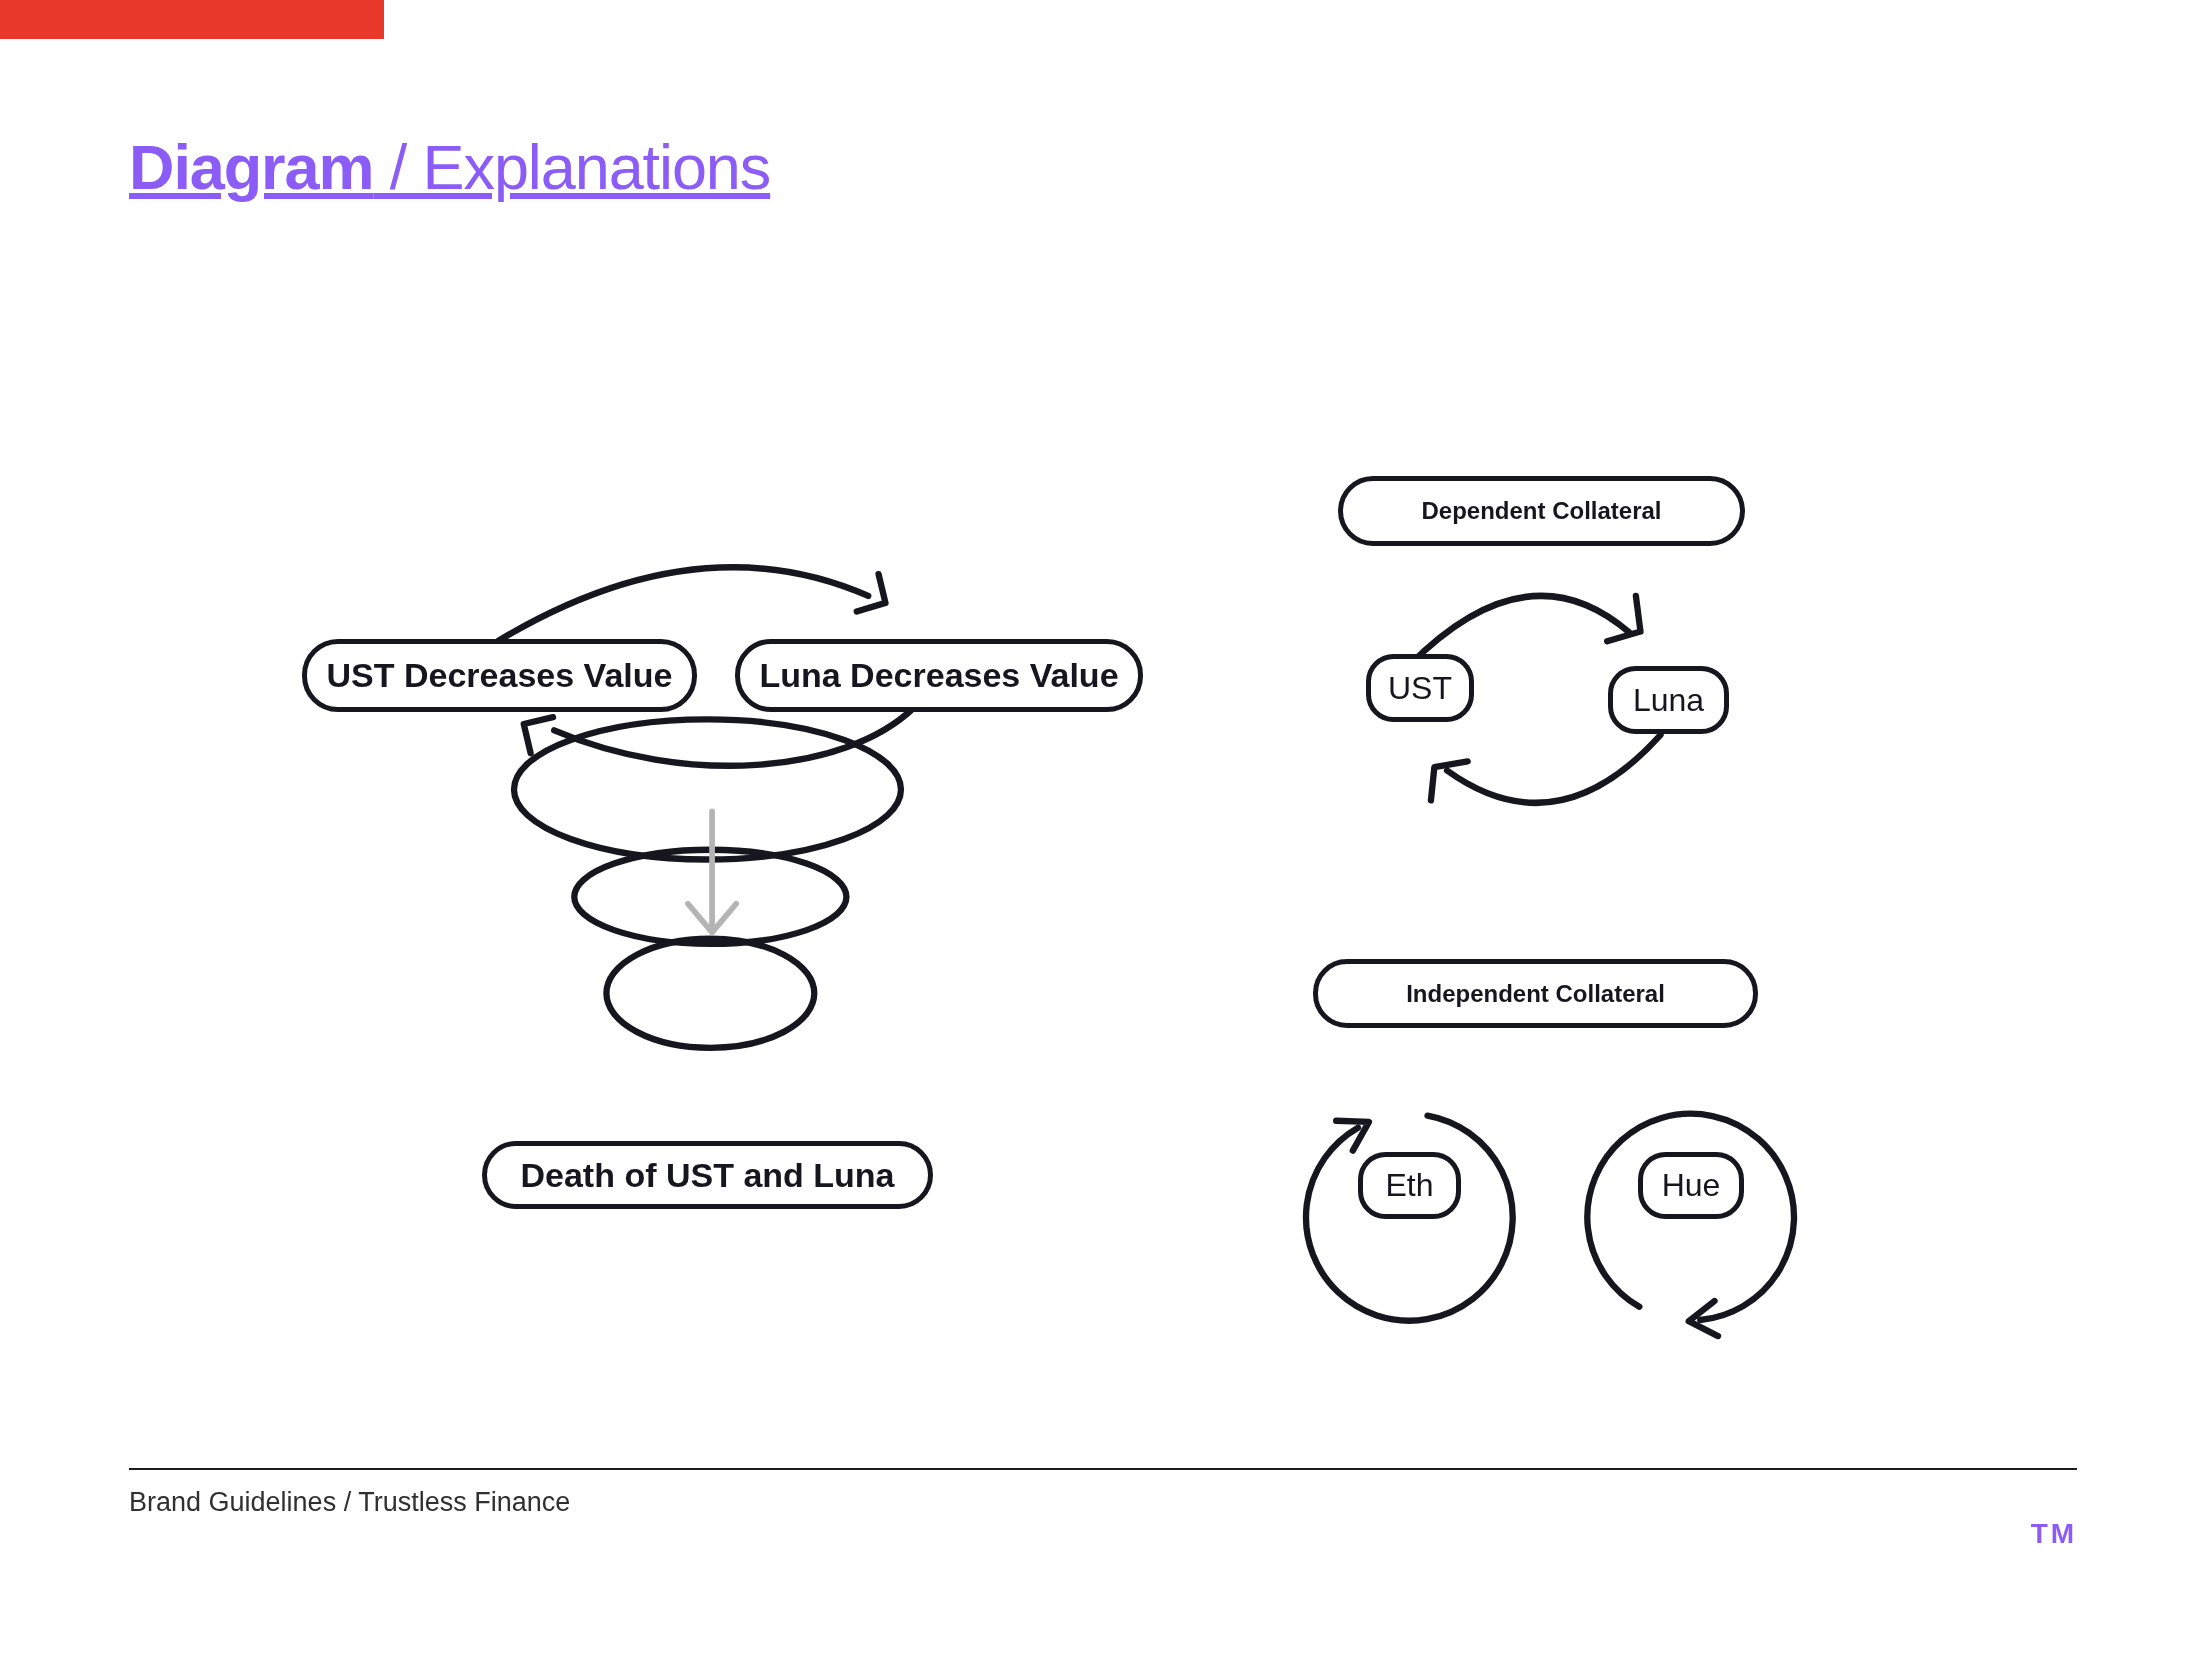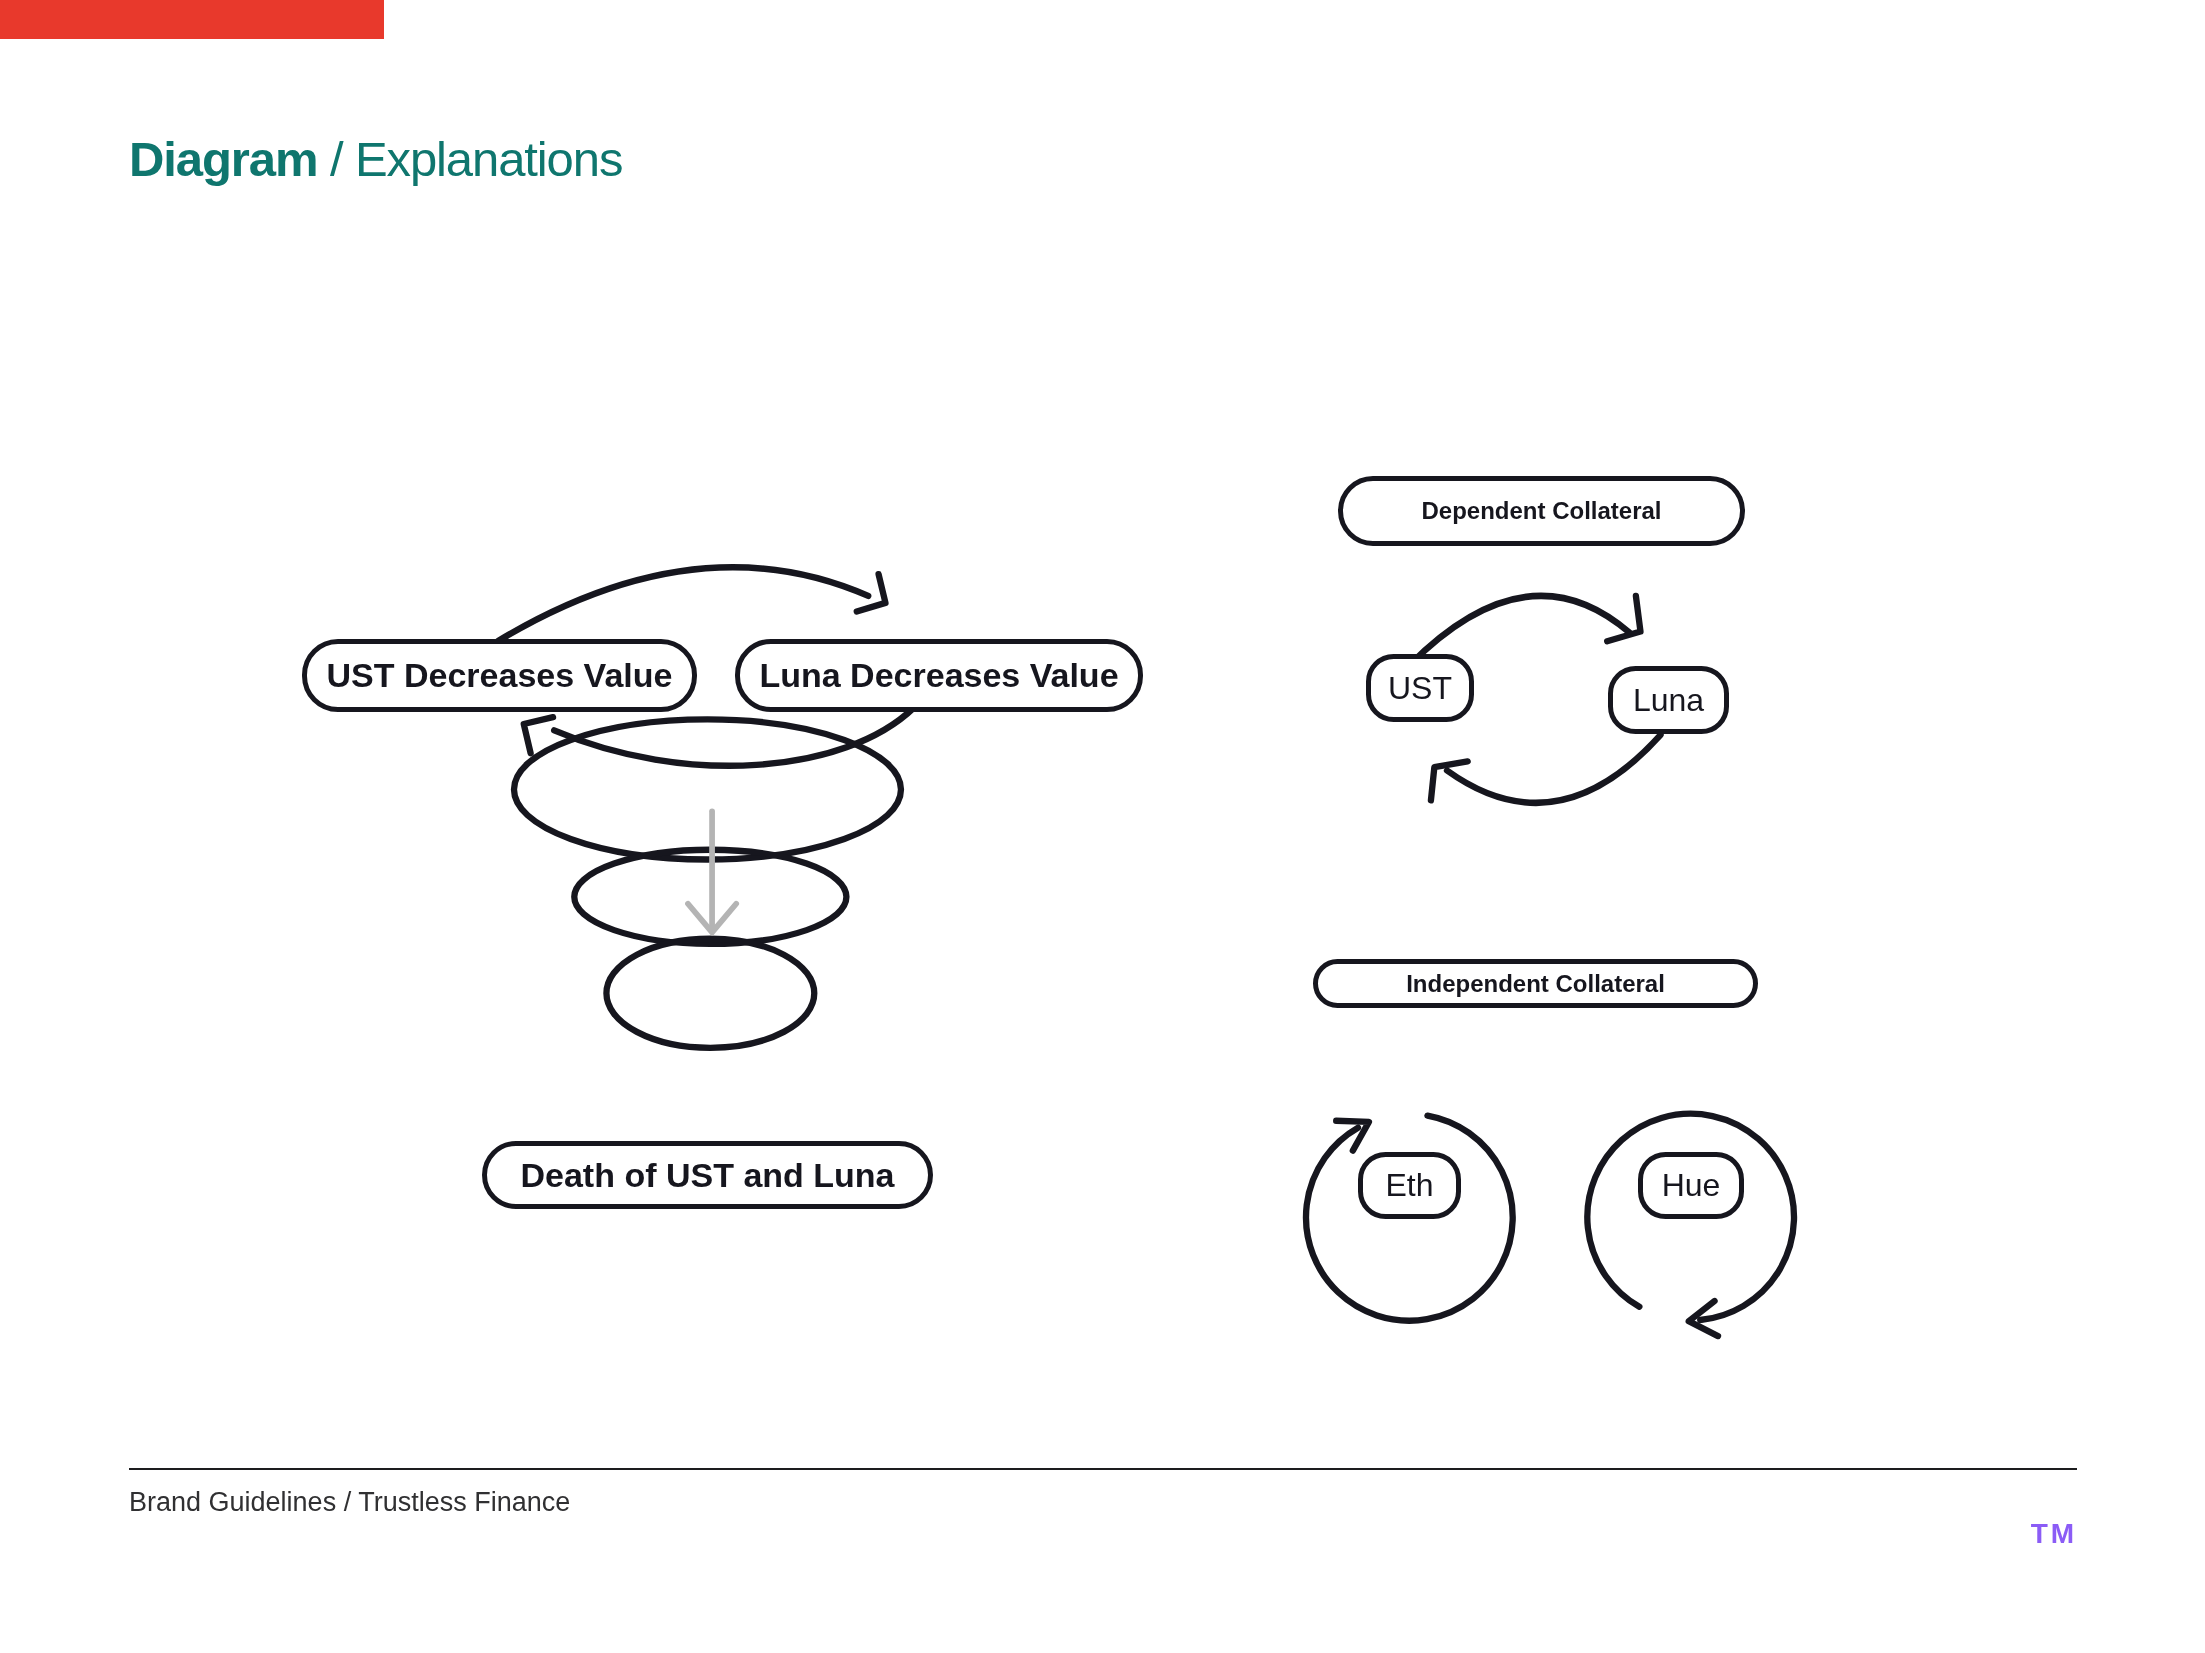--- a/index.html
+++ b/index.html
@@ -9,22 +9,22 @@
     background:#ffffff;
     font-family:"Liberation Sans","DejaVu Sans",sans-serif;
     overflow:hidden;
   }
   .accent-bar{
     position:absolute;left:0;top:0;width:384px;height:39px;
     background:#e8392c;
   }
   .page-title{
     position:absolute;left:129px;top:131px;margin:0;
-    font-size:49px;line-height:1.15;font-weight:400;
-    letter-spacing:-1.1px;color:#0f766e;white-space:pre;
+    font-size:63px;line-height:1.15;font-weight:400;
+    letter-spacing:-1.1px;color:#8b5cf6;white-space:pre;text-decoration:underline;
   }
   .page-title .tbold{font-weight:700;}
   svg.diagram-canvas{position:absolute;left:0;top:0;}
   .pill{
     position:absolute;box-sizing:border-box;
     border:5.7px solid #16161e;background:#ffffff;
     display:flex;align-items:center;justify-content:center;
     color:#16161e;white-space:nowrap;
   }
   .pill-label{font-weight:700;font-size:34px;}
@@ -91,21 +91,21 @@
 
   <div class="pill" style="left:1338px;top:476px;width:407px;height:70px;border-radius:35px;">
     <span class="pill-label-lg">Dependent Collateral</span>
   </div>
   <div class="pill" style="left:1366px;top:654px;width:108px;height:68px;border-radius:27.6px;">
     <span class="pill-token">UST</span>
   </div>
   <div class="pill" style="left:1608px;top:666px;width:121px;height:68px;border-radius:27.6px;justify-content:center;">
     <span class="pill-token">Luna</span>
   </div>
-  <div class="pill" style="left:1313px;top:959px;width:445px;height:49px;border-radius:34px;">
+  <div class="pill" style="left:1313px;top:959px;width:445px;height:69px;border-radius:34px;">
     <span class="pill-label-lg">Independent Collateral</span>
   </div>
   <div class="pill" style="left:1358px;top:1152px;width:103px;height:67px;border-radius:27.6px;">
     <span class="pill-token">Eth</span>
   </div>
   <div class="pill" style="left:1638px;top:1152px;width:106px;height:67px;border-radius:27.6px;">
     <span class="pill-token">Hue</span>
   </div>
 
   <div class="footer-divider"></div>

